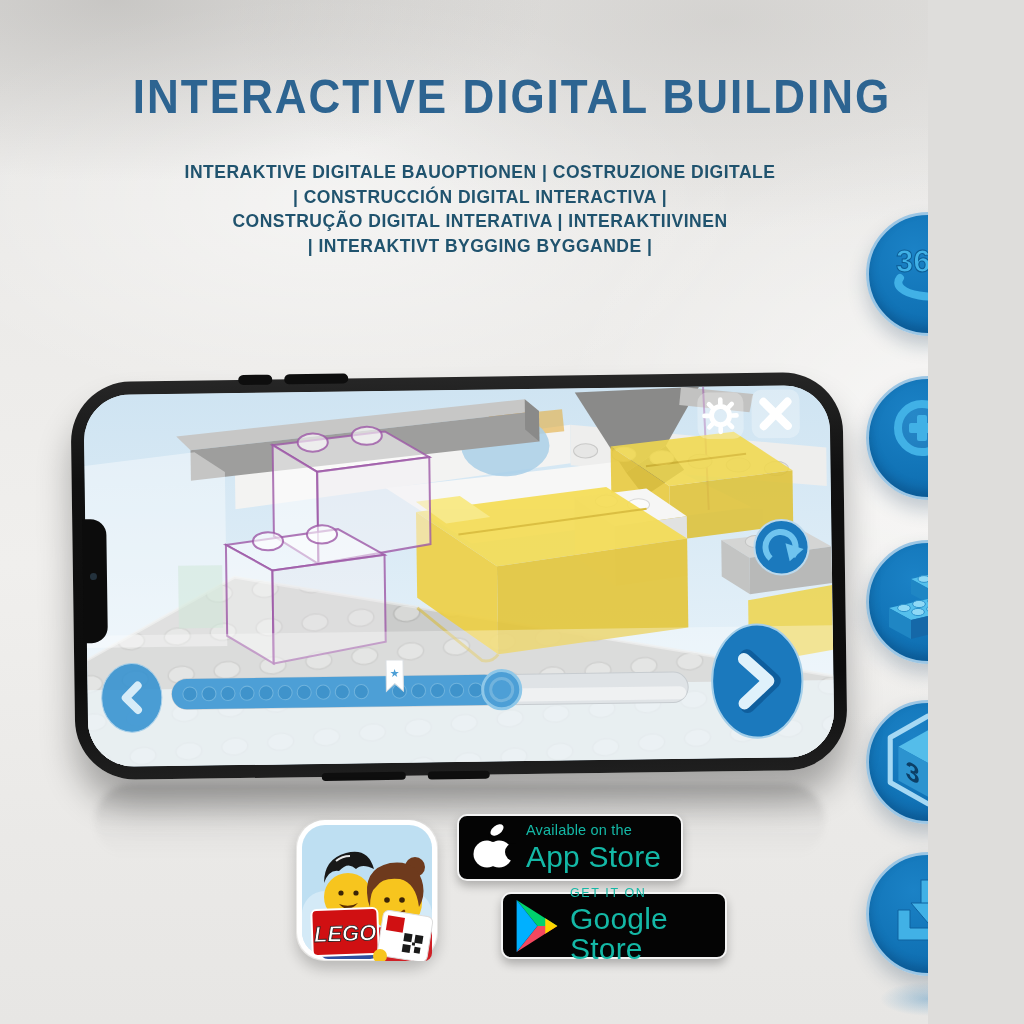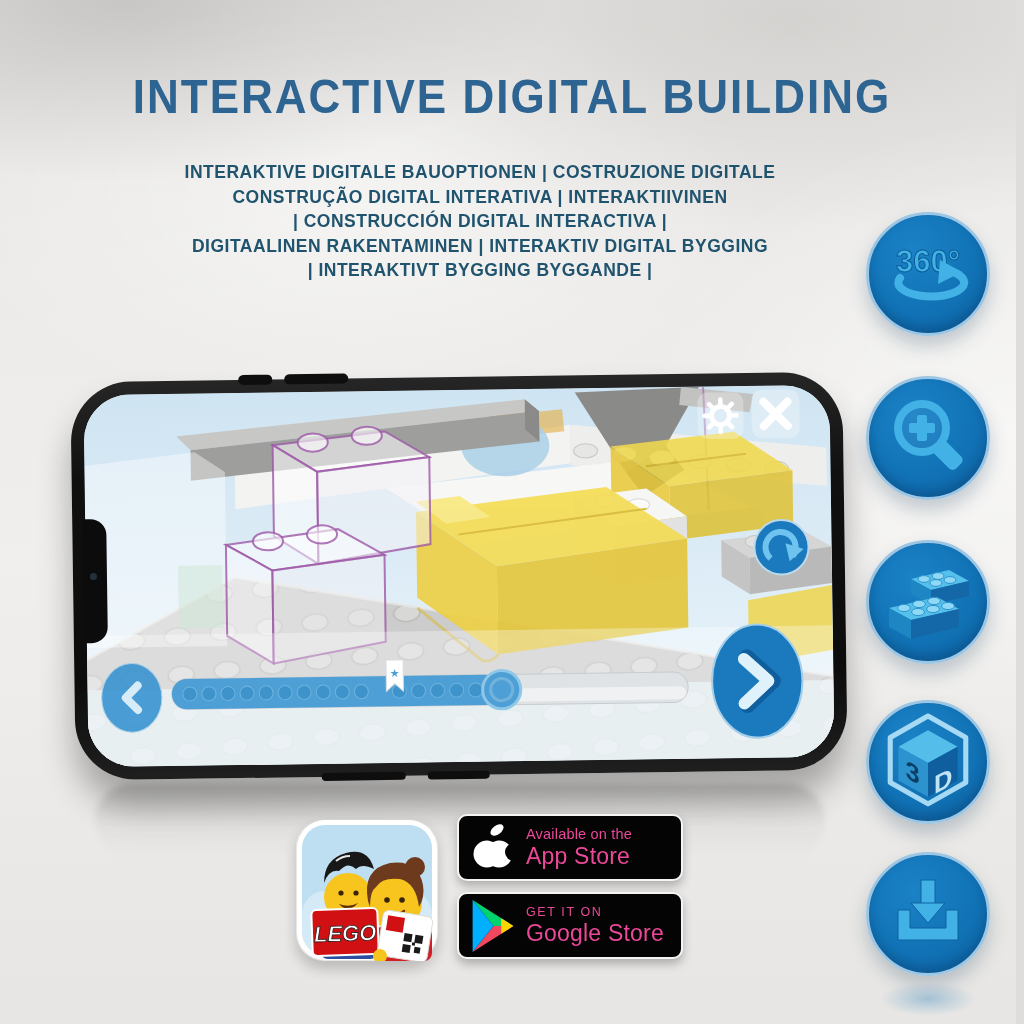--- a/index.html
+++ b/index.html
@@ -1,18 +1,18 @@
 <!DOCTYPE html>
 <html><head>
 <meta charset="utf-8">
 <style>
   html,body{margin:0;padding:0;background:#dedddb;}
   *{box-sizing:border-box;}
   #canvas{
-    position:relative;width:1016px;height:1024px;overflow:hidden;
+    position:relative;width:928px;height:1024px;overflow:hidden;
     font-family:"Liberation Sans",sans-serif;
     background-image:
       radial-gradient(620px 260px at 12% 0%, rgba(150,148,145,.38), rgba(150,148,145,0) 70%),
       radial-gradient(700px 300px at 78% 2%, rgba(190,188,185,.45), rgba(190,188,185,0) 70%),
       radial-gradient(500px 420px at 100% 42%, rgba(255,255,255,.55), rgba(255,255,255,0) 75%),
       radial-gradient(600px 300px at 35% 20%, rgba(255,255,255,.5), rgba(255,255,255,0) 70%),
       linear-gradient(180deg,#e6e5e3 0%,#ecebe9 30%,#f0efed 55%,#eae9e7 82%,#e7e6e4 100%);
   }
   .title{
     position:absolute;left:0;top:72px;width:1024px;text-align:center;
@@ -63,42 +63,41 @@
     filter:blur(3px);
   }
   
   .appicon{
     position:absolute;left:296px;top:819px;width:142px;height:142px;border-radius:28px;
     box-shadow:0 8px 14px rgba(0,0,0,.20);
   }
   .badges{position:absolute;left:457px;top:814px;width:226px;}
   .badge{
     width:226px;height:67px;background:#040404;border:2px solid #f4f4f4;border-radius:10px;
-    display:flex;align-items:center;padding-left:13px;color:#ec4899;
+    display:flex;align-items:center;padding-left:13px;color:#14b8a6;
     box-shadow:0 5px 10px rgba(0,0,0,.25);
   }
-  .badge + .badge{margin-top:11px;}
+  .badge + .badge{margin-top:11px;margin-left:44px;}
   .badge .txt{display:flex;flex-direction:column;justify-content:center;line-height:1;}
   .badge .small{font-size:14.5px;margin-bottom:4px;letter-spacing:.2px;}
   .badge .small.caps{font-size:12.5px;letter-spacing:1.6px;}
-  .badge .big{font-size:23px;letter-spacing:.2px;}
+  .badge .big{font-size:30px;letter-spacing:.2px;}
   .badge svg{flex:0 0 auto;}
 </style>
 </head>
 <body>
 
 <div id="canvas">
 
   <h1 class="title">INTERACTIVE DIGITAL BUILDING</h1>
 
   <div class="subtitle">
     <div>INTERAKTIVE DIGITALE BAUOPTIONEN | COSTRUZIONE DIGITALE</div>
+    <div>| CONSTRUCCIÓN DIGITAL INTERACTIVA |</div>
     <div>CONSTRUÇÃO DIGITAL INTERATIVA | INTERAKTIIVINEN</div>
-    <div>| CONSTRUCCIÓN DIGITAL INTERACTIVA |</div>
-    <div>DIGITAALINEN RAKENTAMINEN | INTERAKTIV DIGITAL BYGGING</div>
     <div>| INTERAKTIVT BYGGING BYGGANDE |</div>
   </div>
 
   <div class="fcircle" style="top:212px">
     <svg width="96" height="96" viewBox="0 0 96 96">
       <text x="48" y="46" text-anchor="middle" font-family="Liberation Sans,sans-serif" font-size="31" font-weight="bold" fill="#41b1e6" stroke="#0c5c95" stroke-width="1">360°</text>
       <path d="M20,52 A33,14 0 1 0 66,44" fill="none" stroke="#41b1e6" stroke-width="8" stroke-linecap="round"></path>
       <polygon points="60,34 82,46 58,58" fill="#41b1e6"></polygon>
     </svg>
   </div>

